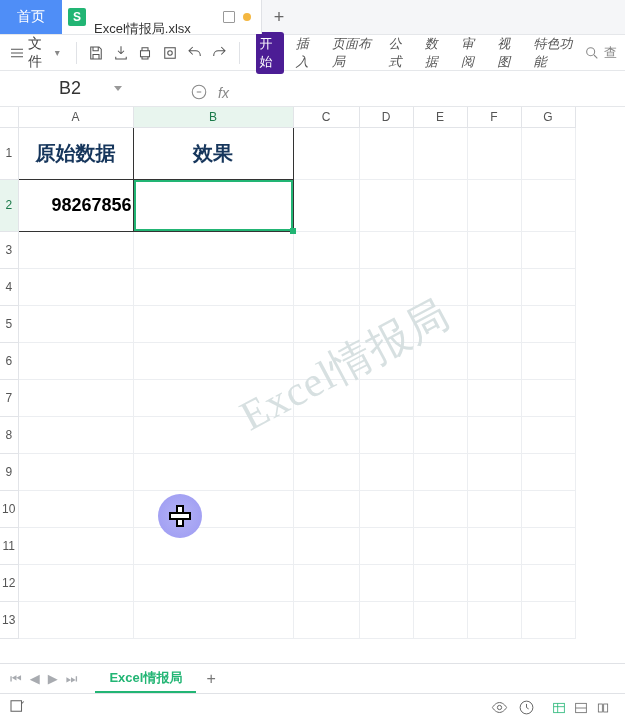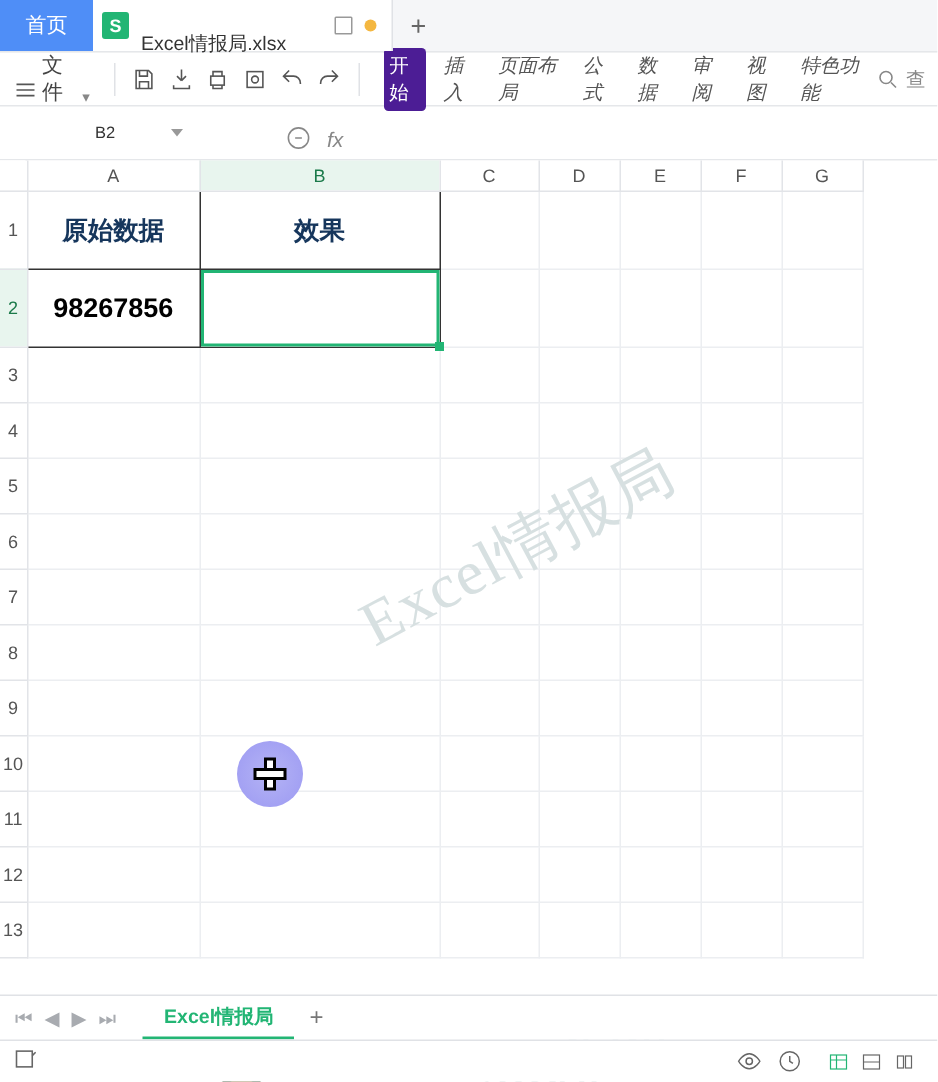--- a/index.html
+++ b/index.html
@@ -13,55 +13,55 @@
   .doc-icon { width:18px; height:18px; background:#22b574; color:#fff; display:flex; align-items:center; justify-content:center; font-size:12px; border-radius:2px; margin-right:8px; font-weight:bold; }
   .doc-title { flex:1; color:#333;margin-top:24px; }
   .mini-box { width:12px; height:12px; border:1px solid #999; border-radius:1px; margin-left:10px; }
   .dot { width:8px; height:8px; background:#f4b740; border-radius:50%; margin-left:8px; }
   .plus-tab { width:34px; display:flex; align-items:center; justify-content:center; color:#666; font-size:18px; }
 
   
   .ribbon { height:36px; display:flex; align-items:center; padding:0 8px; border-bottom:1px solid #e5e7ea; gap:6px; }
   .icon-btn { width:22px; height:22px; display:flex; align-items:center; justify-content:center; color:#555; border-radius:3px; }
   .icon-btn svg { width:18px; height:18px; stroke:#555; fill:none; stroke-width:1.4; }
-  .file-menu { display:flex; align-items:flex-end; gap:2px; color:#444; font-size:14px; padding:0 4px 0 0; margin-right:2px;}
+  .file-menu { display:flex; align-items:center; gap:2px; color:#444; font-size:14px; padding:0 4px 0 0; margin-right:2px;}
   .file-menu .ham svg{stroke:#555;}
   .divider { width:1px; height:22px; background:#e0e2e6; margin:0 4px; }
   .tab-set { display:flex; align-items:center; gap:8px; margin-left:6px; font-size:13px; }
   .tab-set span { padding:3px 4px; }
   .tab-active { background:#4c1d95; color:#fff; border-radius:3px; }
   .tab-set .grey { color:#555;font-style:italic; }
   .search-small { display:flex; align-items:center; gap:4px; color:#888; margin-left:auto; font-size:13px;}
   .search-small svg { width:16px; height:16px; stroke:#888; fill:none; stroke-width:1.6;}
 
   
   .formula-bar { height:36px; display:flex; align-items:center; border-bottom:1px solid #e5e7ea; }
   .name-box-wrap { width:140px; display:flex; align-items:center; justify-content:center; position:relative; }
-  .name-box { width:115px; height:24px; background:#fff; display:flex; align-items:center; justify-content:center; font-size:11px; color:#333; position:relative; }
+  .name-box { width:115px; height:24px; background:#fff; display:flex; align-items:center; justify-content:center; font-size:18px; color:#333; position:relative; }
   .name-box::after { content:""; position:absolute; right:6px; top:9px; border-left:4px solid transparent; border-right:4px solid transparent; border-top:5px solid #999; }
   .fx-area { flex:1; display:flex; align-items:flex-end; gap:10px; padding-left:50px;}
   .fx-area svg { width:18px; height:18px; stroke:#888; fill:none; stroke-width:1.4;}
   .fx-label { font-style:italic; color:#888; font-size:14px;}
   .fx-input { flex:1; height:24px; border:none; outline:none; font-size:14px; }
 
   
   .grid-wrap { position:relative; height:576px; }
   .corner { position:absolute; left:0; top:0; width:18px; height:20px; border-right:1px solid #d4d6da; border-bottom:1px solid #d4d6da; background:linear-gradient(135deg,#fff 50%,#d9dbdf 50%);}
   table.grid { border-collapse:collapse; table-layout:fixed; position:absolute; left:0; top:0; }
   .col-head th { height:20px; background:#fff; border:1px solid #e2e4e8; border-top:none; font-weight:normal; color:#555; font-size:12px; }
   .col-head th:first-child { width:18px; border-left:none; }
   .row-head { width:18px; background:#fff; border:1px solid #e2e4e8; border-left:none; text-align:center; color:#555; font-size:12px; }
   td.cell { border:1px solid #eceef1; height:37px; background:#fff; }
   
   .hdr td.cell { height:52px; }
   .data-row td.cell { height:52px; }
   
   .blk { border:1.2px solid #333 !important; }
-  .hdr .blk { font-weight:bold; font-size:17px; text-align:center; color:#16365c; }
-  .data-row .blk { font-weight:bold; font-size:18px; text-align:center; color:#000; }
+  .hdr .blk { font-weight:bold; font-size:20px; text-align:center; color:#16365c; }
+  .data-row .blk { font-weight:bold; font-size:18px; text-align:right; color:#000; }
   
   .sel { box-shadow: inset 0 0 0 2px #22b574; position:relative; }
   .sel::after { content:""; position:absolute; right:-3px; bottom:-3px; width:6px; height:6px; background:#22b574; }
   .row-head.sel-head, th.sel-head { background:#e8f5ee; color:#1b7a4a; }
 
   
   .wm { position:absolute; color:#d7e0e1; font-size:42px; transform:rotate(-28deg); pointer-events:none; font-family:"STFangsong","Songti SC","Microsoft YaHei",serif; letter-spacing:1px;}
   .wm1 { left:230px; top:230px; }
   .wm2 { left:225px; top:600px; }
 

